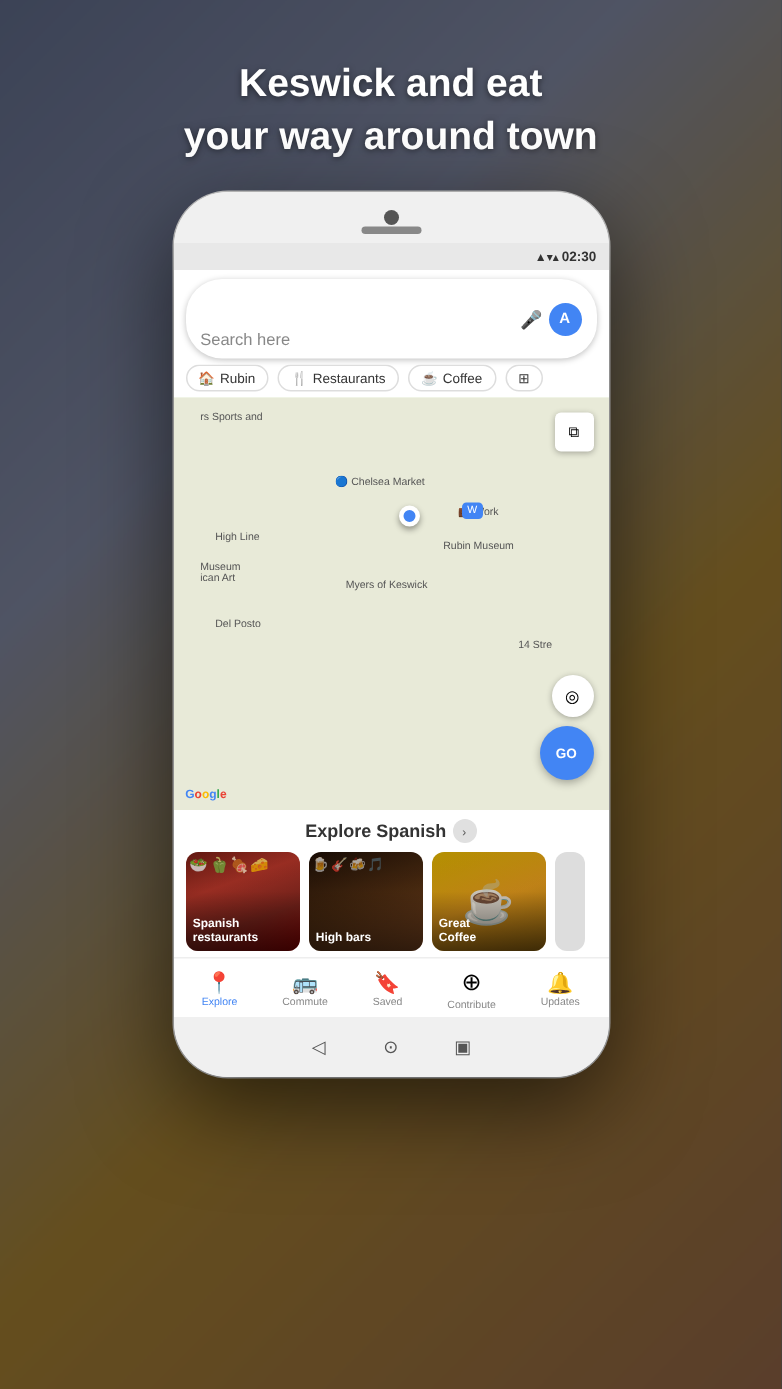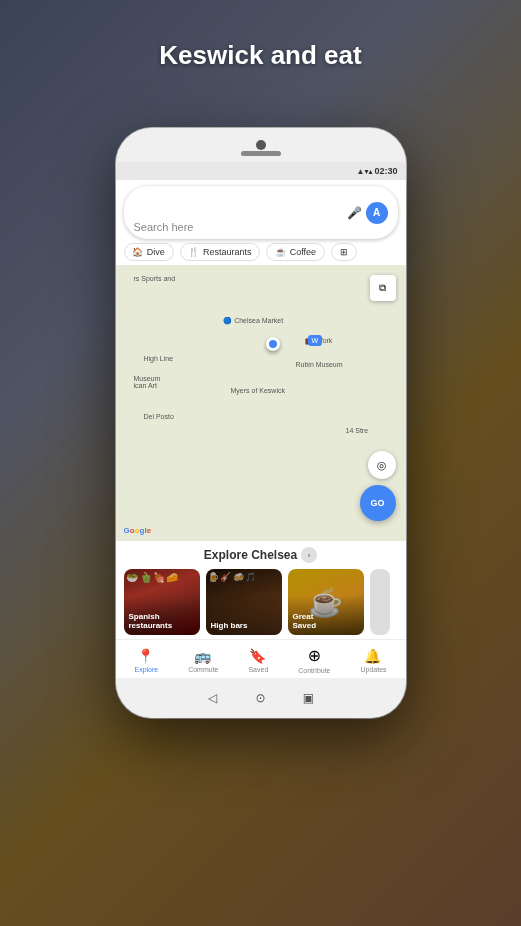--- a/index.html
+++ b/index.html
@@ -415,20 +415,21 @@
     }
   </style>
 </head>
 <body>
 
 <div class="bg"></div>
 <div class="bg-overlay"></div>
 
 <div class="headline">
   <div>Keswick and eat</div>
+  <div>your way around town</div>
 </div>
 
 <div class="phone">
 
   <div class="phone-top">
     <div class="phone-camera"></div>
     <div class="phone-speaker"></div>
   </div>
 
   <div class="phone-screen">
@@ -440,21 +441,21 @@
 
     <div class="search-bar">
       <span class="search-text" style="cursor:text;margin-top:29px;">Search here</span>
       <div class="mic-icon">🎤</div>
       <div class="account-icon">A</div>
     </div>
 
     <div class="filter-chips">
       <div class="chip">
         <span class="chip-icon">🏠</span>
-        <span>Dive</span>
+        <span>Rubin</span>
       </div>
       <div class="chip">
         <span class="chip-icon">🍴</span>
         <span>Restaurants</span>
       </div>
       <div class="chip">
         <span class="chip-icon">☕</span>
         <span>Coffee</span>
       </div>
       <div class="chip">
@@ -525,21 +526,21 @@
       </div>
 
       
       <div class="google-logo">
         <span>G</span><span>o</span><span>o</span><span>g</span><span>l</span><span>e</span>
       </div>
     </div>
 
     <div class="explore-section">
       <div class="explore-header">
-        <span class="explore-title">Explore Chelsea</span>
+        <span class="explore-title">Explore Spanish</span>
         <div class="explore-arrow">›</div>
       </div>
 
       <div class="explore-cards">
 
         <div class="explore-card">
           <div style="width:100%;height:100%;background:linear-gradient(160deg,#6b1a12,#a93226,#7b241c,#8B0000);position:relative;">
 
             <div style="position:absolute;inset:0;display:flex;flex-wrap:wrap;gap:1px;padding:3px;opacity:0.8;font-size:10px;">
               <span>🥗</span>
@@ -569,21 +570,21 @@
         </div>
 
         <div class="explore-card">
           <div style="width:100%;height:100%;background:linear-gradient(160deg,#c8a000,#d4901a,#9a6a10);position:relative;">
             <div style="position:absolute;inset:0;display:flex;align-items:center;justify-content:center;opacity:0.9;font-size:28px;">
               ☕
             </div>
           </div>
           <div class="card-overlay">
             <span class="card-label" style="white-space:pre-line;">Great
-Saved</span>
+Coffee</span>
           </div>
         </div>
 
         <div class="explore-card" style="width:20px;background:#ddd;">
         </div>
 
       </div>
     </div>
 
     <div class="bottom-nav">

